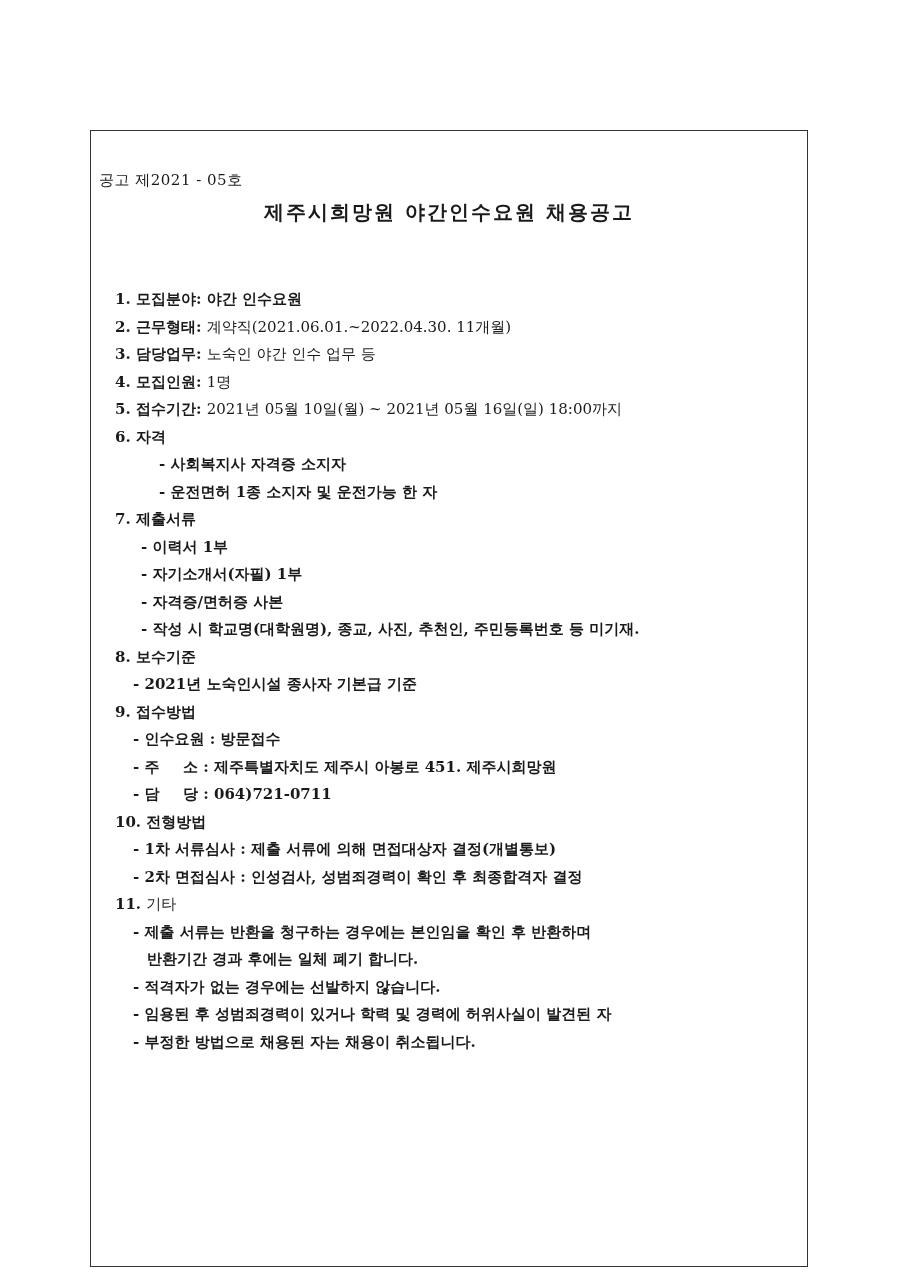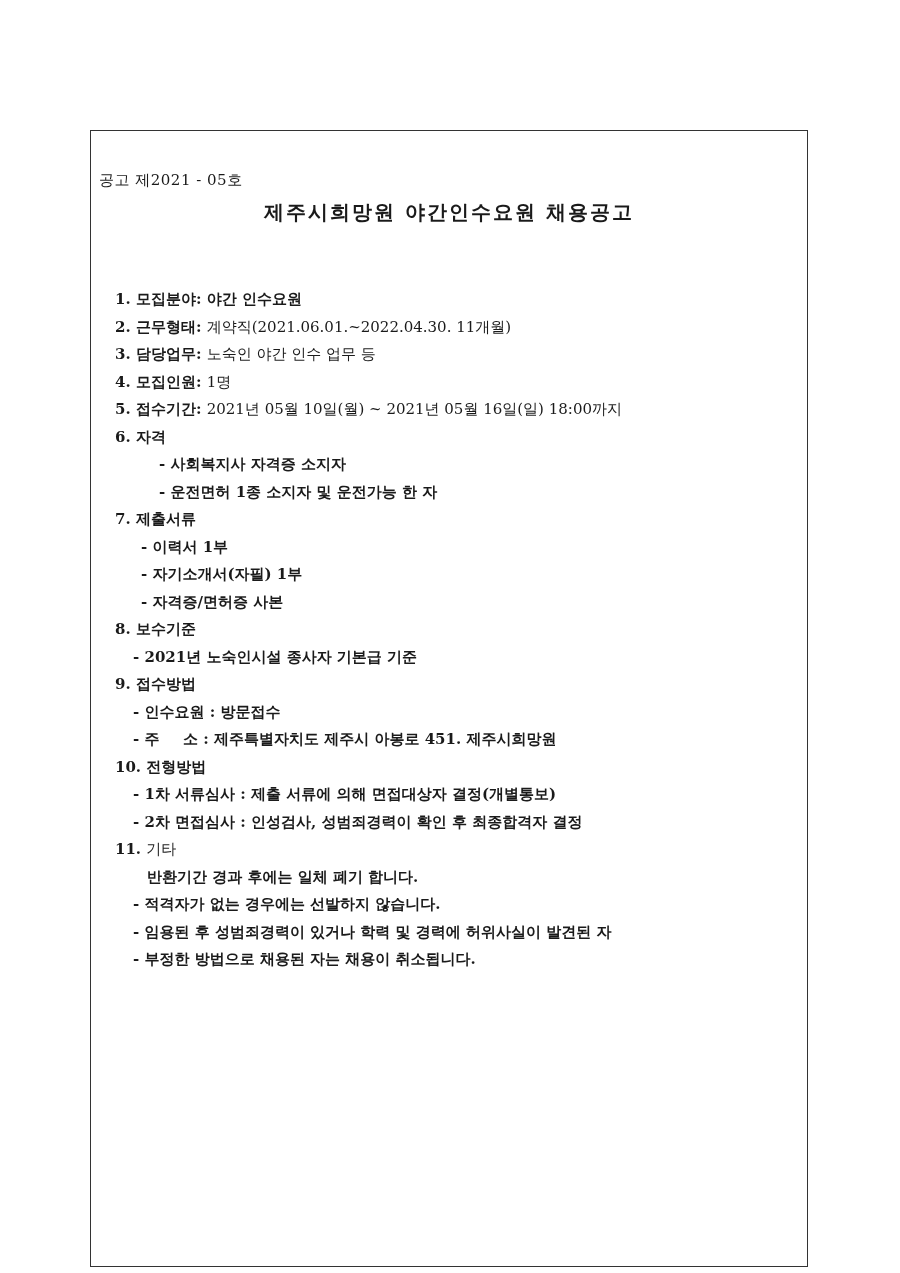--- a/index.html
+++ b/index.html
@@ -63,47 +63,52 @@
     <div class="line ind3">- 사회복지사 자격증 소지자</div>
     <div class="line ind3">- 운전면허 1종 소지자 및 운전가능 한 자</div>
 
     <div class="line h">
       <span>7.</span>
       <span>제출서류</span>
     </div>
     <div class="line ind2">- 이력서 1부</div>
     <div class="line ind2">- 자기소개서(자필) 1부</div>
     <div class="line ind2">- 자격증/면허증 사본</div>
+    <div class="line ind2">- 작성 시 학교명(대학원명), 종교, 사진, 추천인, 주민등록번호 등 미기재.</div>
 
     <div class="line h">
       <span>8.</span>
       <span>보수기준</span>
     </div>
     <div class="line ind1">- 2021년 노숙인시설 종사자 기본급 기준</div>
 
     <div class="line h">
       <span>9.</span>
       <span>접수방법</span>
     </div>
     <div class="line ind1">
       <span>- 인수요원</span><span> : </span><span>방문접수</span>
     </div>
     <div class="line ind1">
       <span class="tab">- 주</span><span>소</span><span> : </span><span>제주특별자치도 제주시 아봉로 451. 제주시희망원</span>
     </div>
+    <div class="line ind1">
+      <span class="tab">- 담</span><span>당</span><span> : </span><span>064)721-0711</span>
+    </div>
 
     <div class="line h">
       <span>10.</span>
       <span>전형방법</span>
     </div>
     <div class="line ind1">- 1차 서류심사 : 제출 서류에 의해 면접대상자 결정(개별통보)</div>
     <div class="line ind1">- 2차 면접심사 : 인성검사, 성범죄경력이 확인 후 최종합격자 결정</div>
 
     <div class="line h">
       <span>11.</span>
       <span class="val">기타</span>
     </div>
+    <div class="line ind1">- 제출 서류는 반환을 청구하는 경우에는 본인임을 확인 후 반환하며</div>
     <div class="line ind-cont">반환기간 경과 후에는 일체 폐기 합니다.</div>
     <div class="line ind1">- 적격자가 없는 경우에는 선발하지 않습니다.</div>
     <div class="line ind1">- 임용된 후 성범죄경력이 있거나 학력 및 경력에 허위사실이 발견된 자</div>
     <div class="line ind1">- 부정한 방법으로 채용된 자는 채용이 취소됩니다.</div>
   </div>
 </div>
 
 </body></html>

